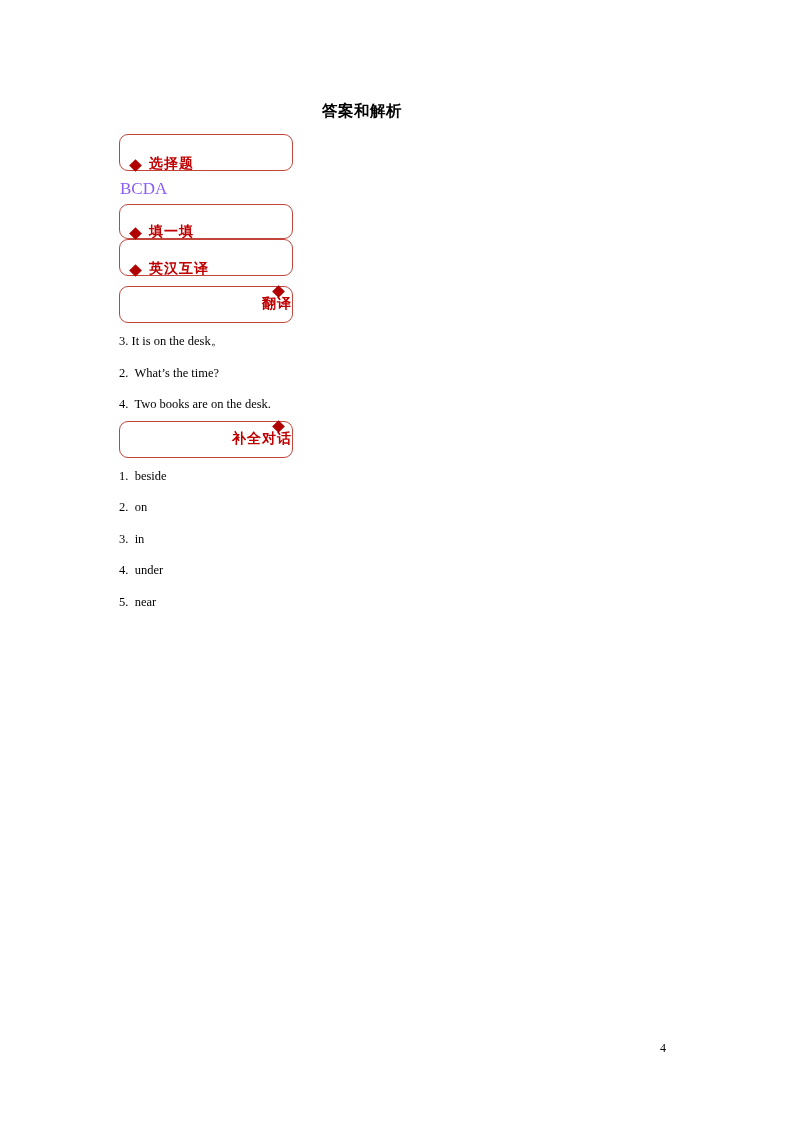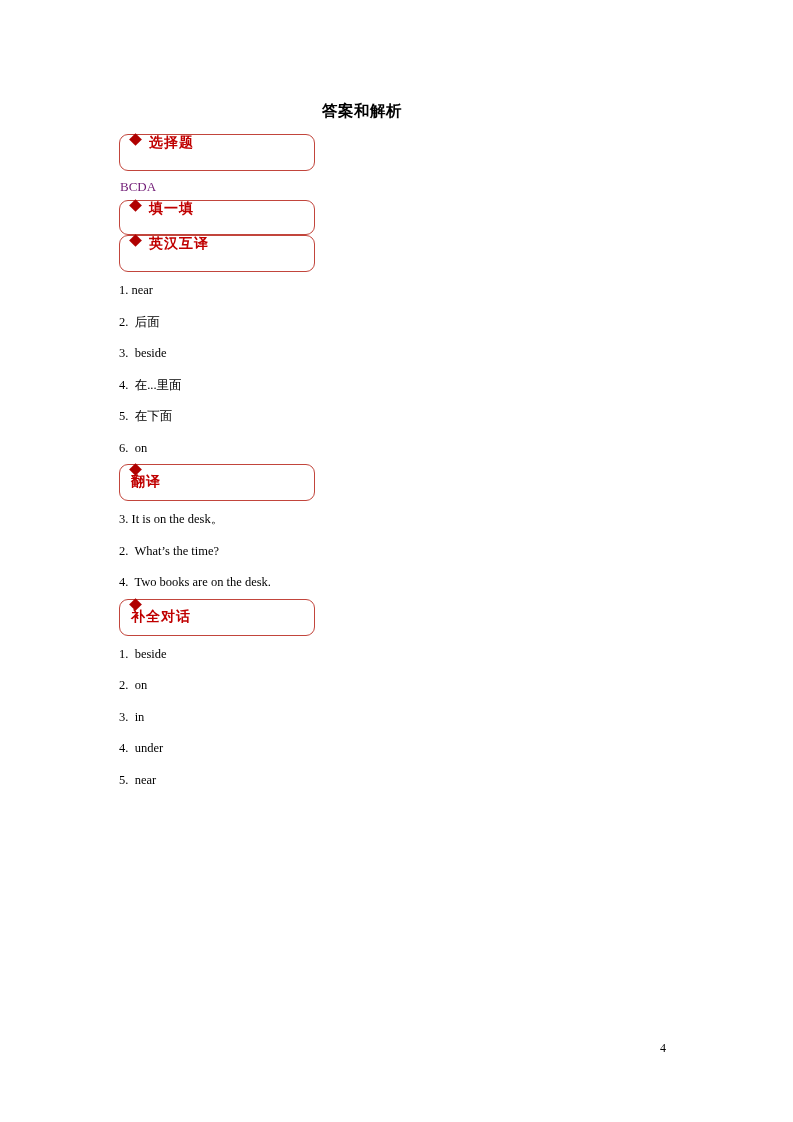--- a/index.html
+++ b/index.html
@@ -39,26 +39,26 @@
   .content {
     position: absolute;
     left: 119px;
     top: 134px;
     width: 560px;
   }
 
   
   .section-box {
     box-sizing: border-box;
-    width: 196px;
+    width: 174px;
     height: 37px;
     border: 1.4px solid #C2453C;
     border-radius: 9px;
     display: flex;
-    align-items: flex-start;
+    align-items: flex-end;
     padding-left: 11px;
     background: #ffffff;
     margin: 0;
   }
   .section-box.compact {
     height: 35px;
   }
 
   .diamond-icon {
     width: 9px;
@@ -74,22 +74,22 @@
     font-size: 14px;
     font-weight: bold;
     color: #C00000;
     letter-spacing: 1px;
     line-height: 1;
   }
 
   
   .answer-line {
     font-family: "Liberation Serif", "DejaVu Serif", serif;
-    font-size: 13px;
-    color: #701a75;
+    font-size: 17px;
+    color: #8b5cf6;
     line-height: 1;
     white-space: pre;
   }
 
   .inline-answer {
     margin: 9px 0 7px 1px;
   }
 
   .answer-list {
     margin: 0;
@@ -140,28 +140,20 @@
 
     <div class="section-box compact">
       <span class="diamond-icon"></span>
       <span class="section-label">填一填</span>
     </div>
 
     <div class="section-box">
       <span class="diamond-icon"></span>
       <span class="section-label">英汉互译</span>
     </div>
-    <ul class="answer-list spaced gap-after-box">
-      <li>1. near</li>
-      <li>2.  后面</li>
-      <li>3.  beside</li>
-      <li>4.  在...里面</li>
-      <li>5.  在下面</li>
-      <li>6.  on</li>
-    </ul>
 
     <div class="section-box gap-before-box">
       <span class="diamond-icon"></span>
       <span class="section-label">翻译</span>
     </div>
     <ul class="answer-list spaced gap-after-box">
       <li>3. It is on the desk。</li>
       <li>2.  What’s the time?</li>
       <li>4.  Two books are on the desk.</li>
     </ul>

